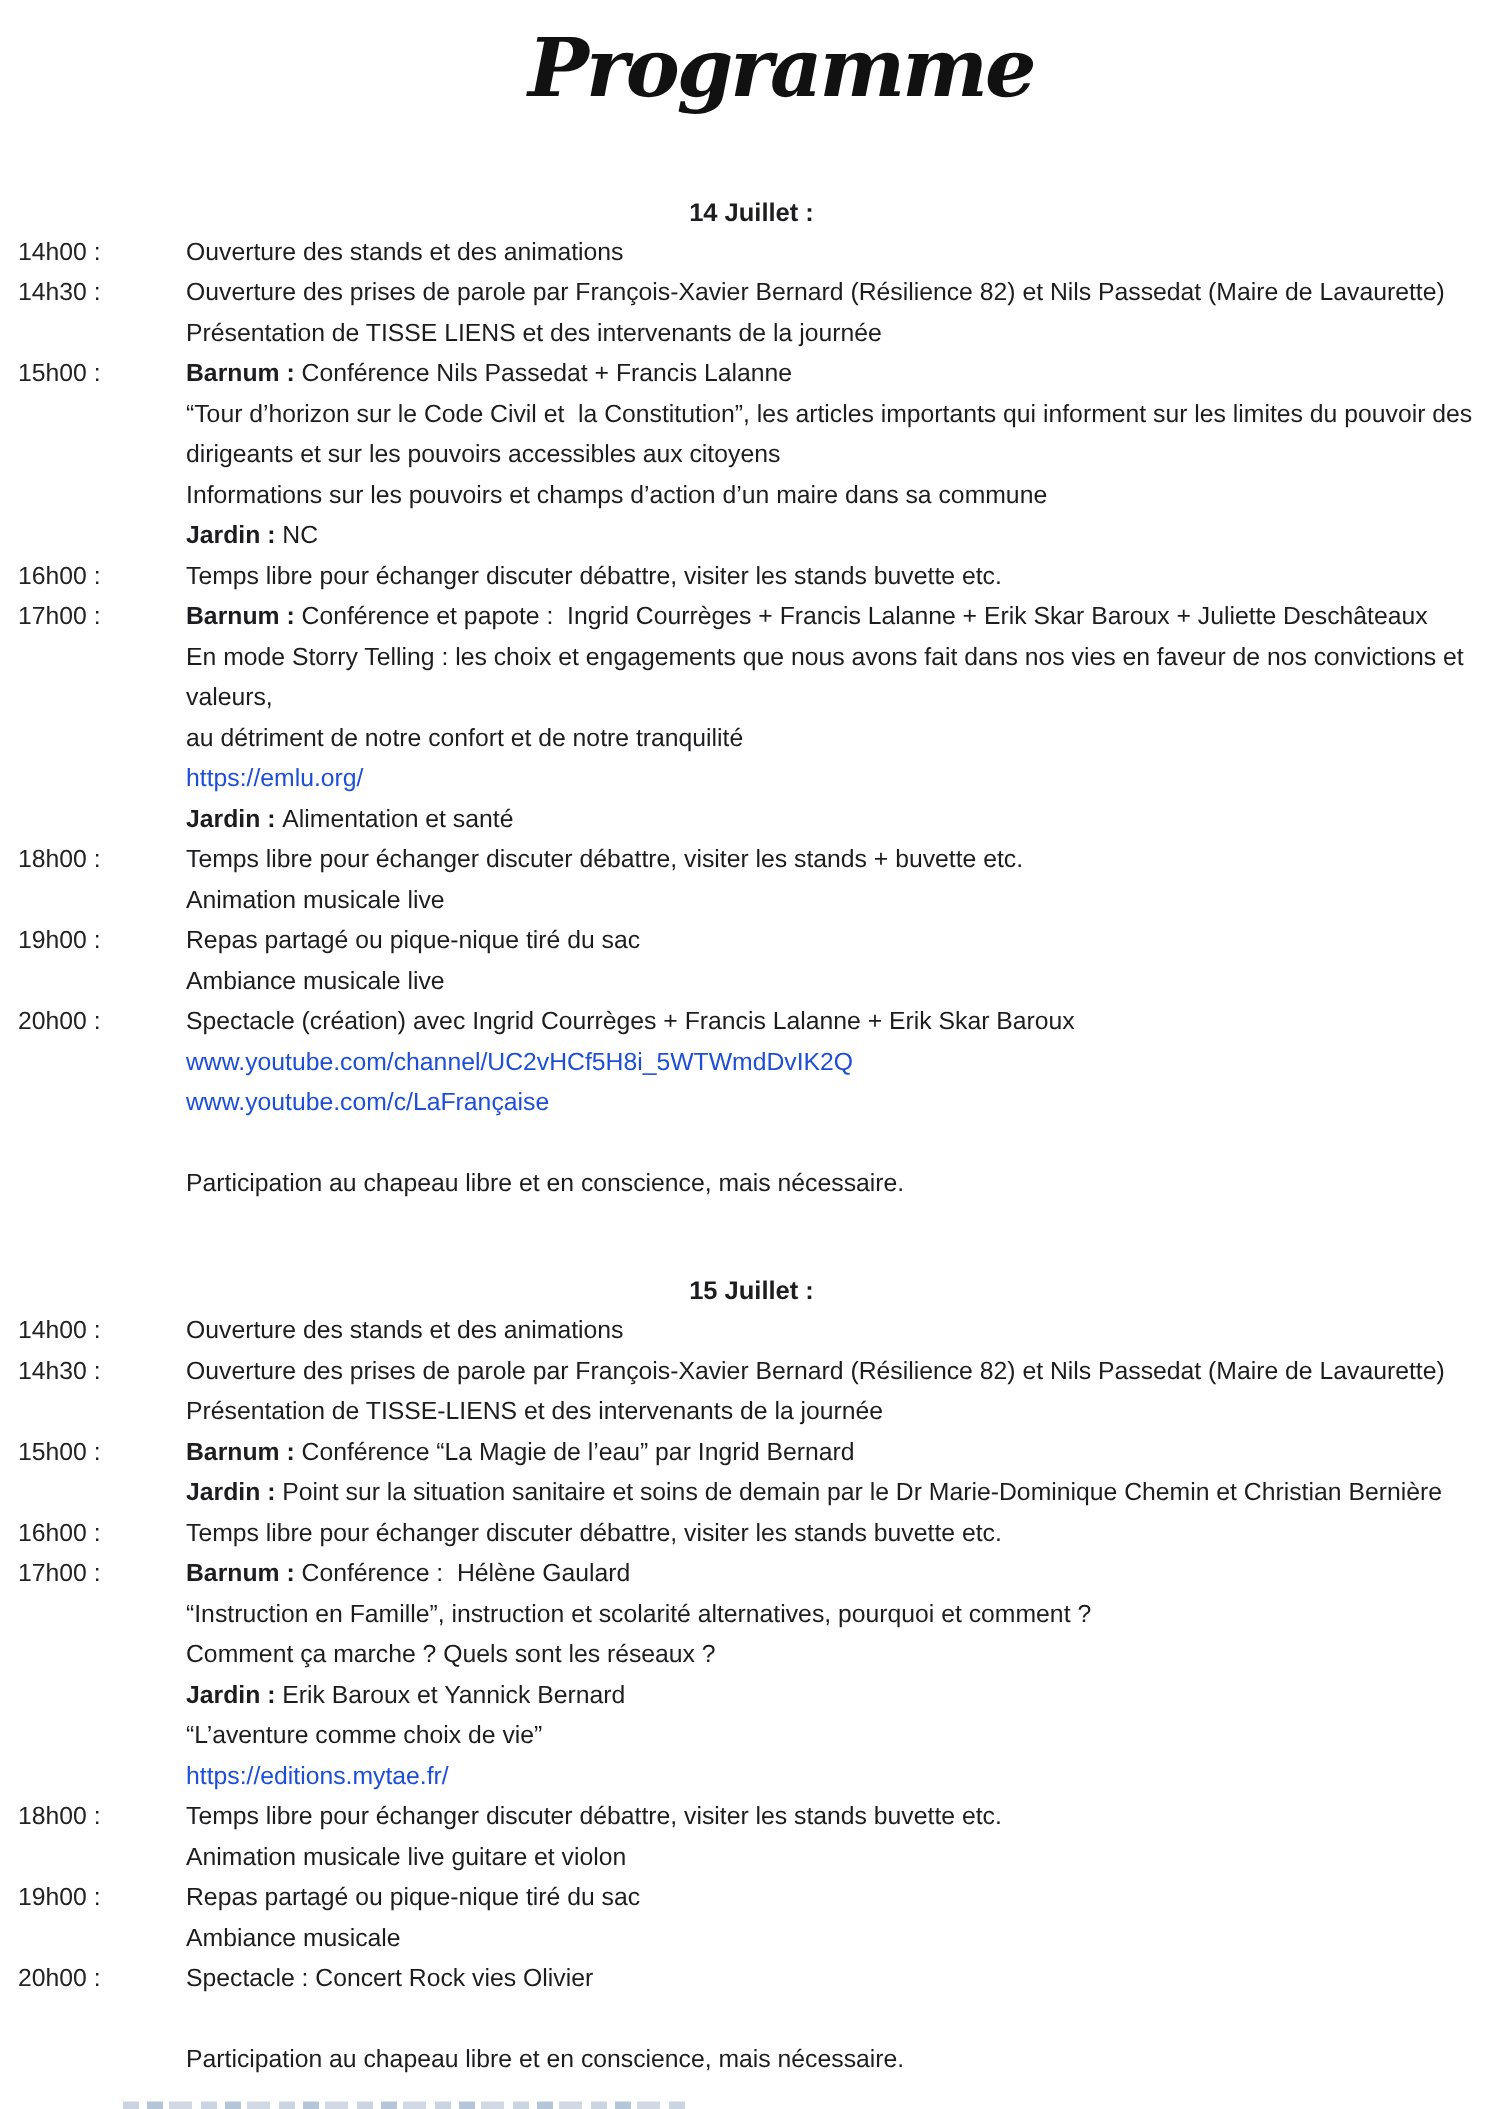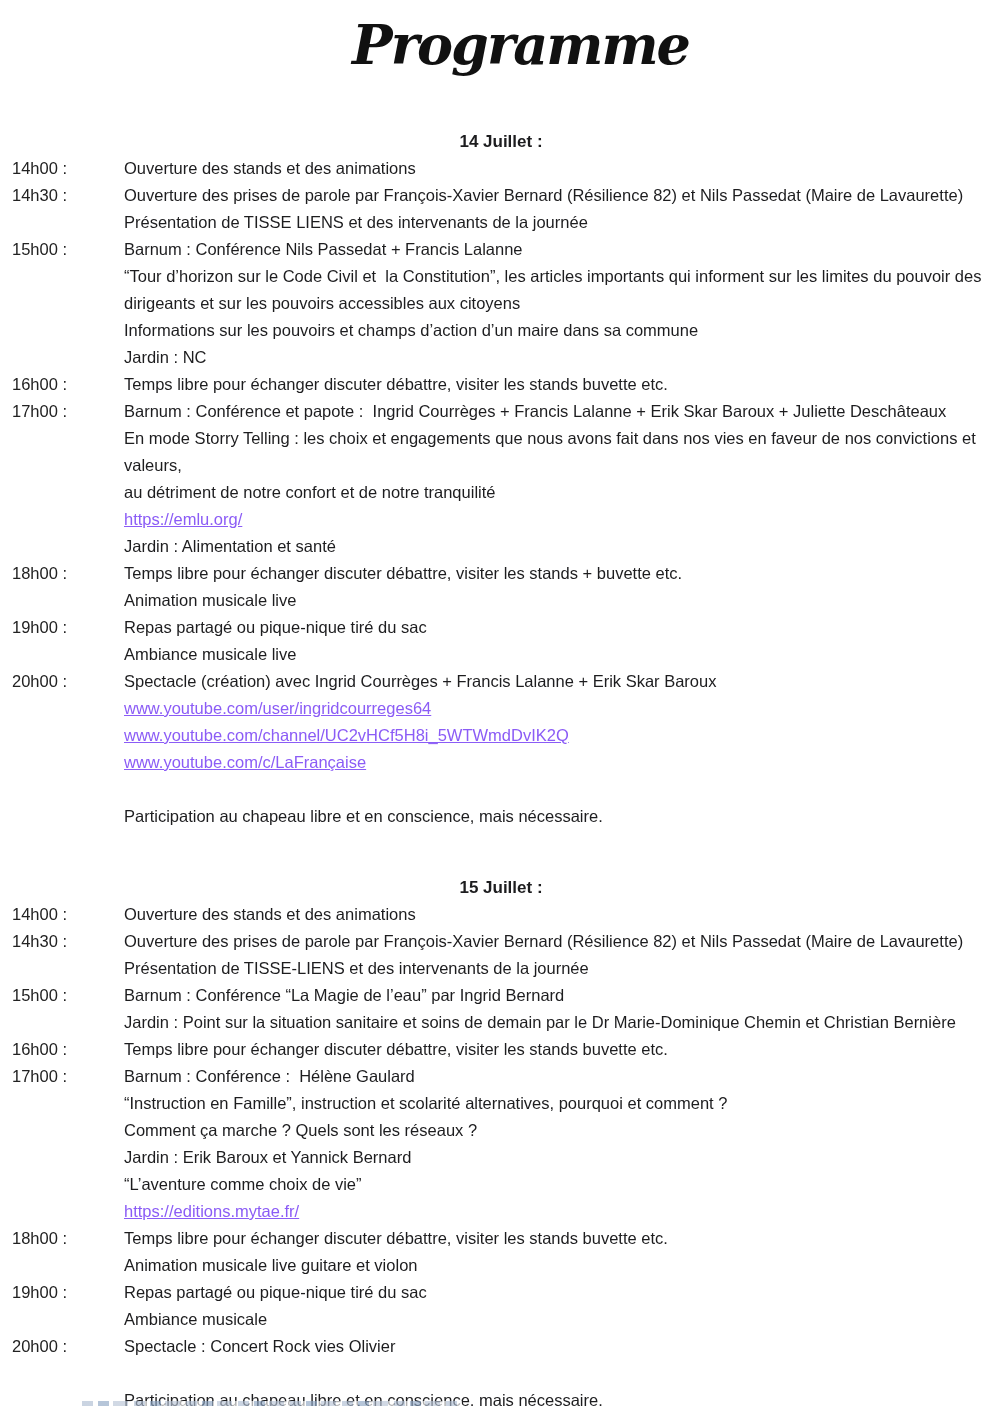--- a/index.html
+++ b/index.html
@@ -38,24 +38,23 @@
     text-align:center;
   }
   .row{display:flex;align-items:flex-start;gap:42px;}
   .time{
     flex:0 0 70px;
     white-space:nowrap;
     color:#222;
   }
   .content{flex:1;min-width:0;}
   .line{white-space:pre-wrap;}
-  .bold{font-weight:400;text-align:right;}
+  .bold{font-weight:700;text-align:right;}
   .link{
-    color:#8b5cf6;
-    text-decoration:underline;
+    color:#1d4ed8;
     cursor:pointer;
     margin-top:36px;
   }
   .blank{visibility:hidden;}
   
   .bottom-strip{
     position:absolute;
     left:82px;
     bottom:0;
     width:380px;
@@ -125,21 +124,20 @@
           <div class="time">19h00 :</div>
           <div class="content">
             <div class="line"><span class="seg">Repas partagé ou pique-nique tiré du sac</span></div>
             <div class="line"><span class="seg">Ambiance musicale live</span></div>
           </div>
         </div>
         <div class="row">
           <div class="time">20h00 :</div>
           <div class="content">
             <div class="line"><span class="seg">Spectacle (création) avec Ingrid Courrèges + Francis Lalanne + Erik Skar Baroux</span></div>
-            <div class="line"><span class="link">www.youtube.com/user/ingridcourreges64</span></div>
             <div class="line"><span class="link">www.youtube.com/channel/UC2vHCf5H8i_5WTWmdDvIK2Q</span></div>
             <div class="line"><span class="link">www.youtube.com/c/LaFrançaise</span></div>
             <div class="line"><span class="blank">.</span></div>
             <div class="line"><span class="seg">Participation au chapeau libre et en conscience, mais nécessaire.</span></div>
           </div>
         </div>
       </div>
       <div class="section">
         <div class="heading">15 Juillet :</div>
         <div class="row">

